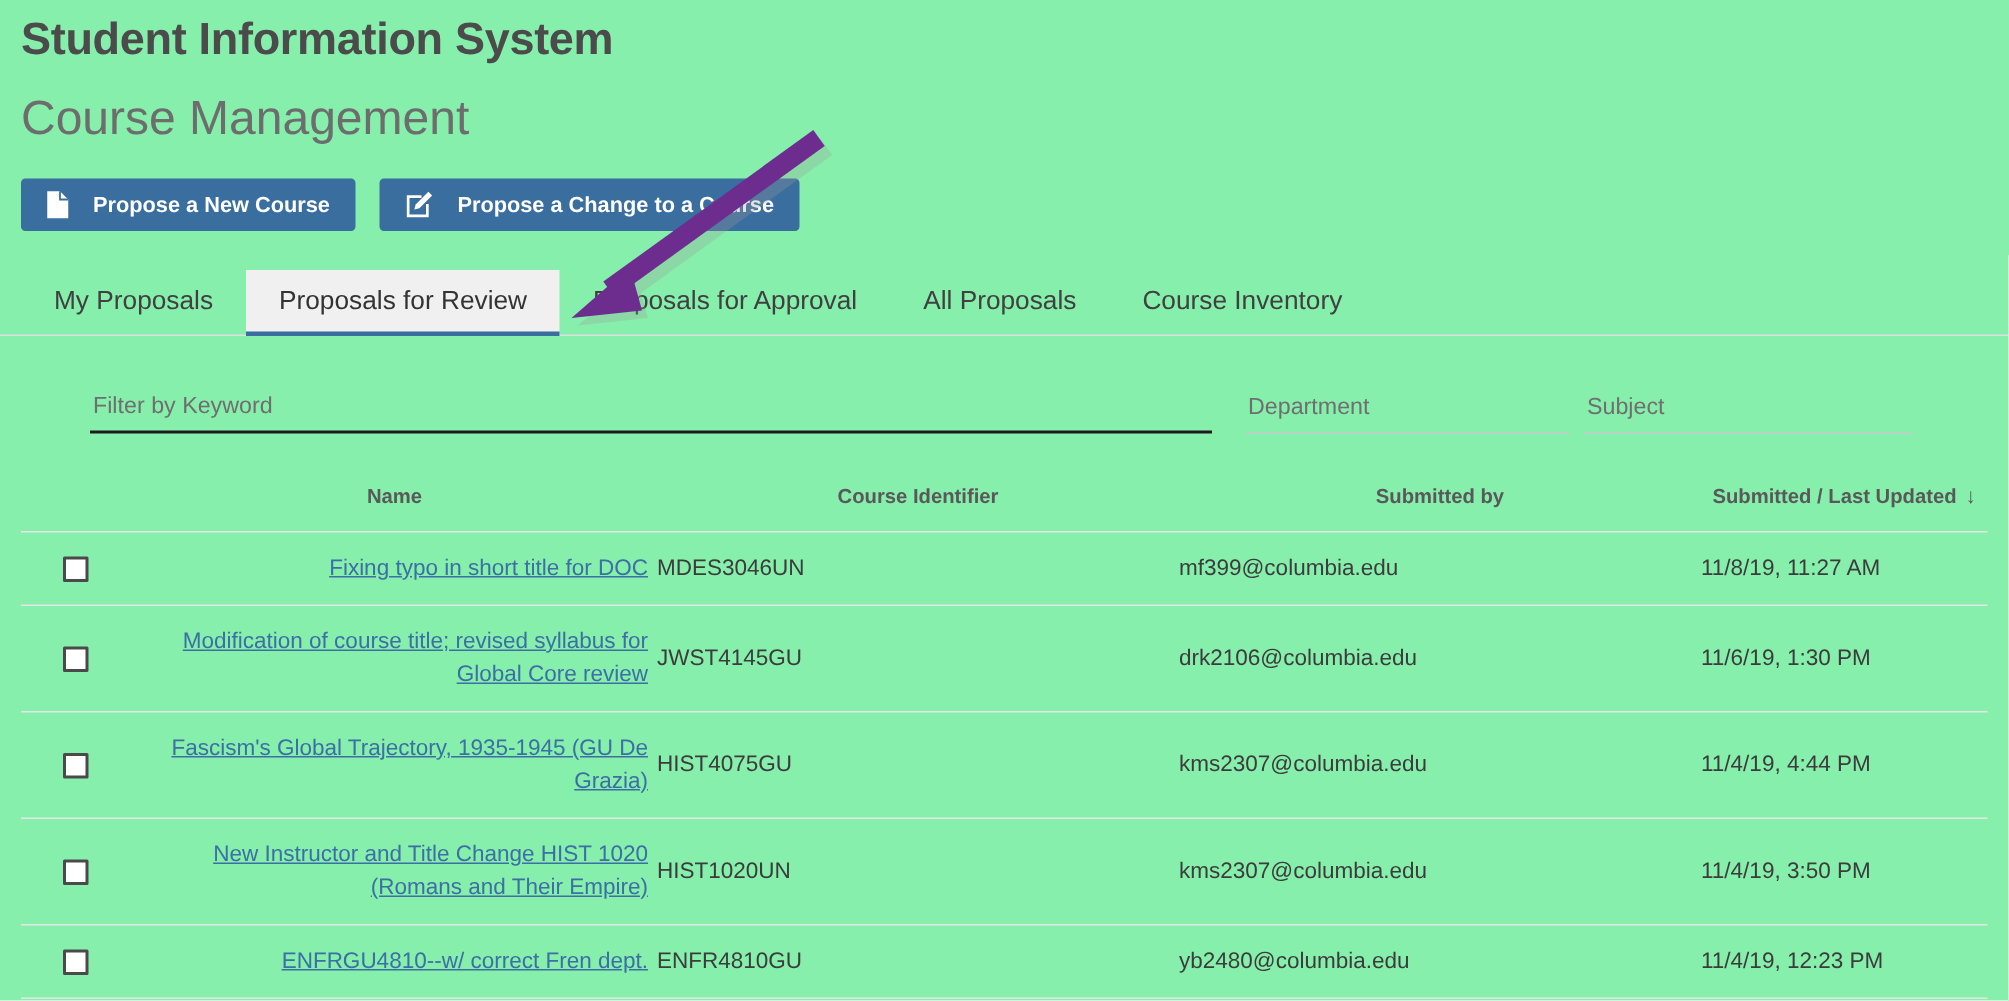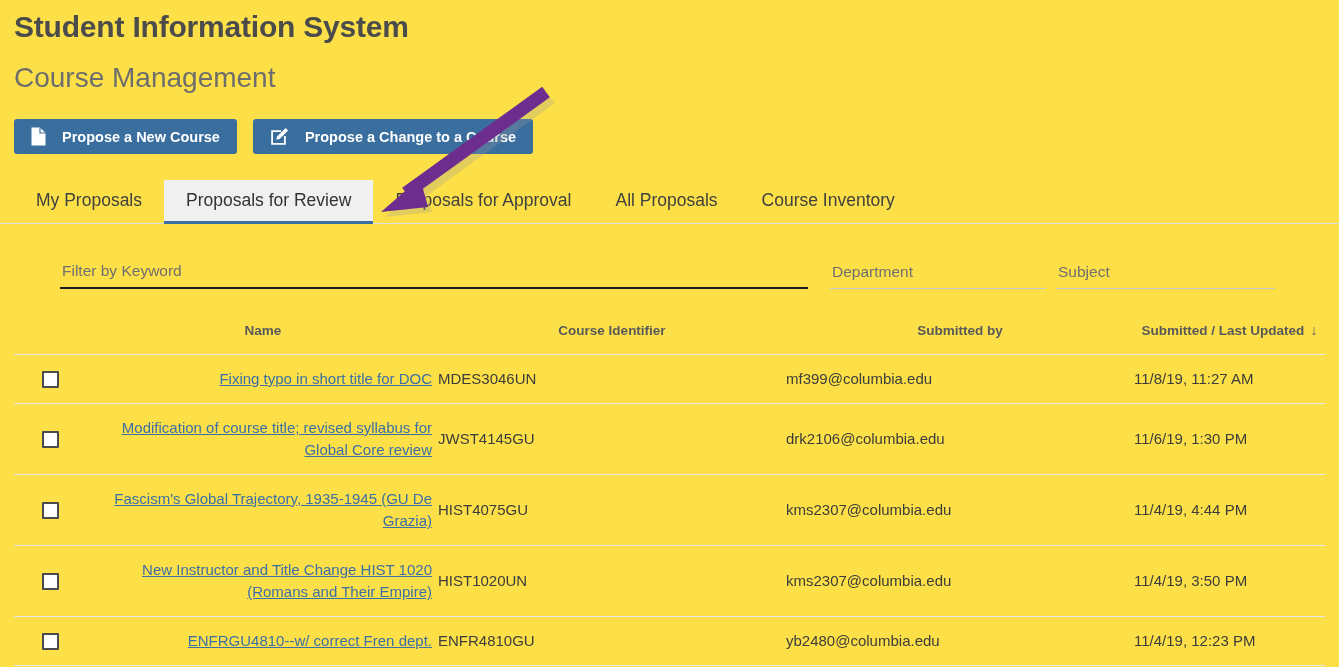--- a/index.html
+++ b/index.html
@@ -6,36 +6,36 @@
   html, body {
     margin: 0; padding: 0;
     width: 1339px; height: 667px;
     background: #ffffff;
     font-family: "Liberation Sans", sans-serif;
     overflow: hidden;
   }
   #app {
     position: relative;
     width: 1339px; height: 667px;
-    background: #fde047;
+    background: #86efac;
   }
 
   
   .page-head { padding: 0 0 0 14px; }
   .app-title {
     font-size: 30px;
     font-weight: bold;
     color: #4b4b4b;
     letter-spacing: -0.2px;
     margin: 0;
     padding-top: 8px;
     line-height: 38px;
   }
   .page-subtitle {
-    font-size: 28px;
+    font-size: 32px;
     font-weight: normal;
     color: #6d6d6d;
     margin: 0;
     padding-top: 14px;
     line-height: 36px;
   }
 
   
   .actions {
     margin-top: 23px;

